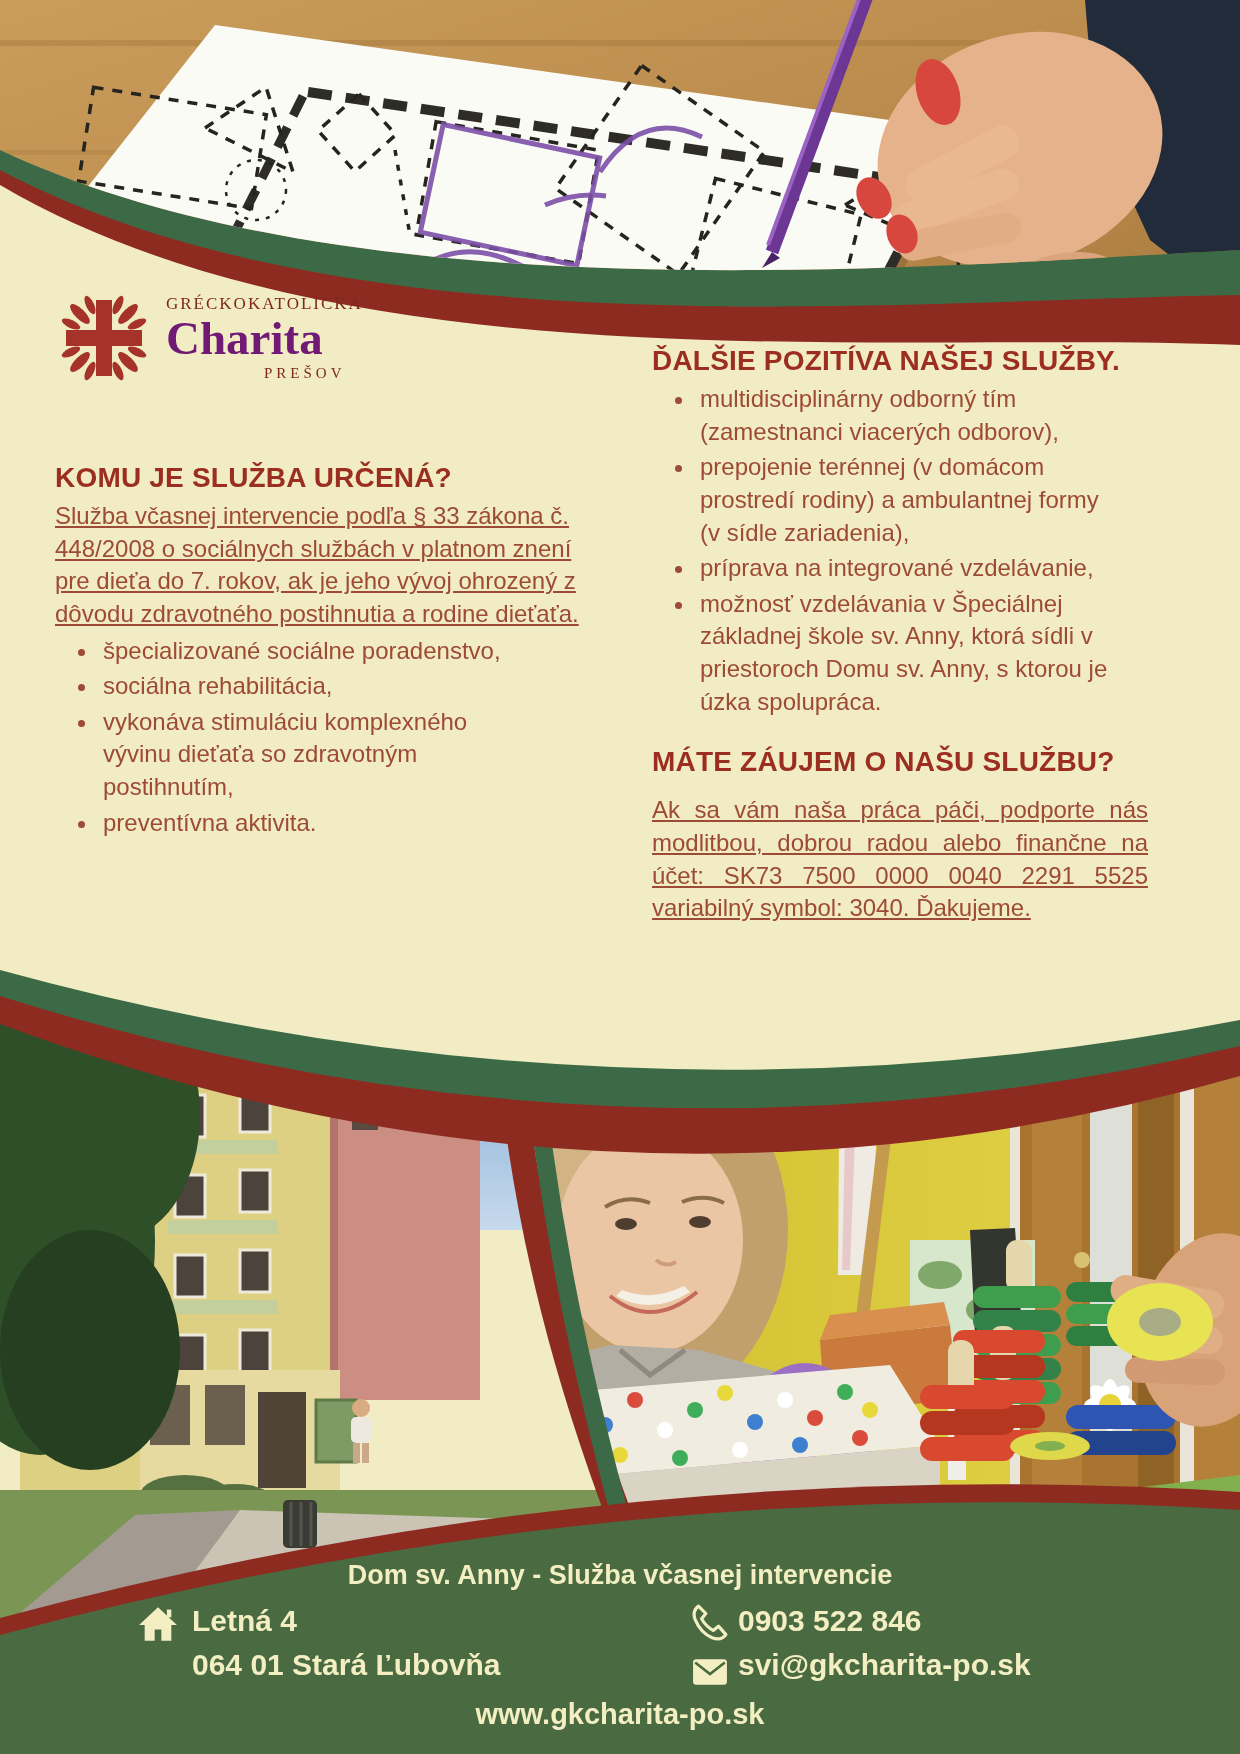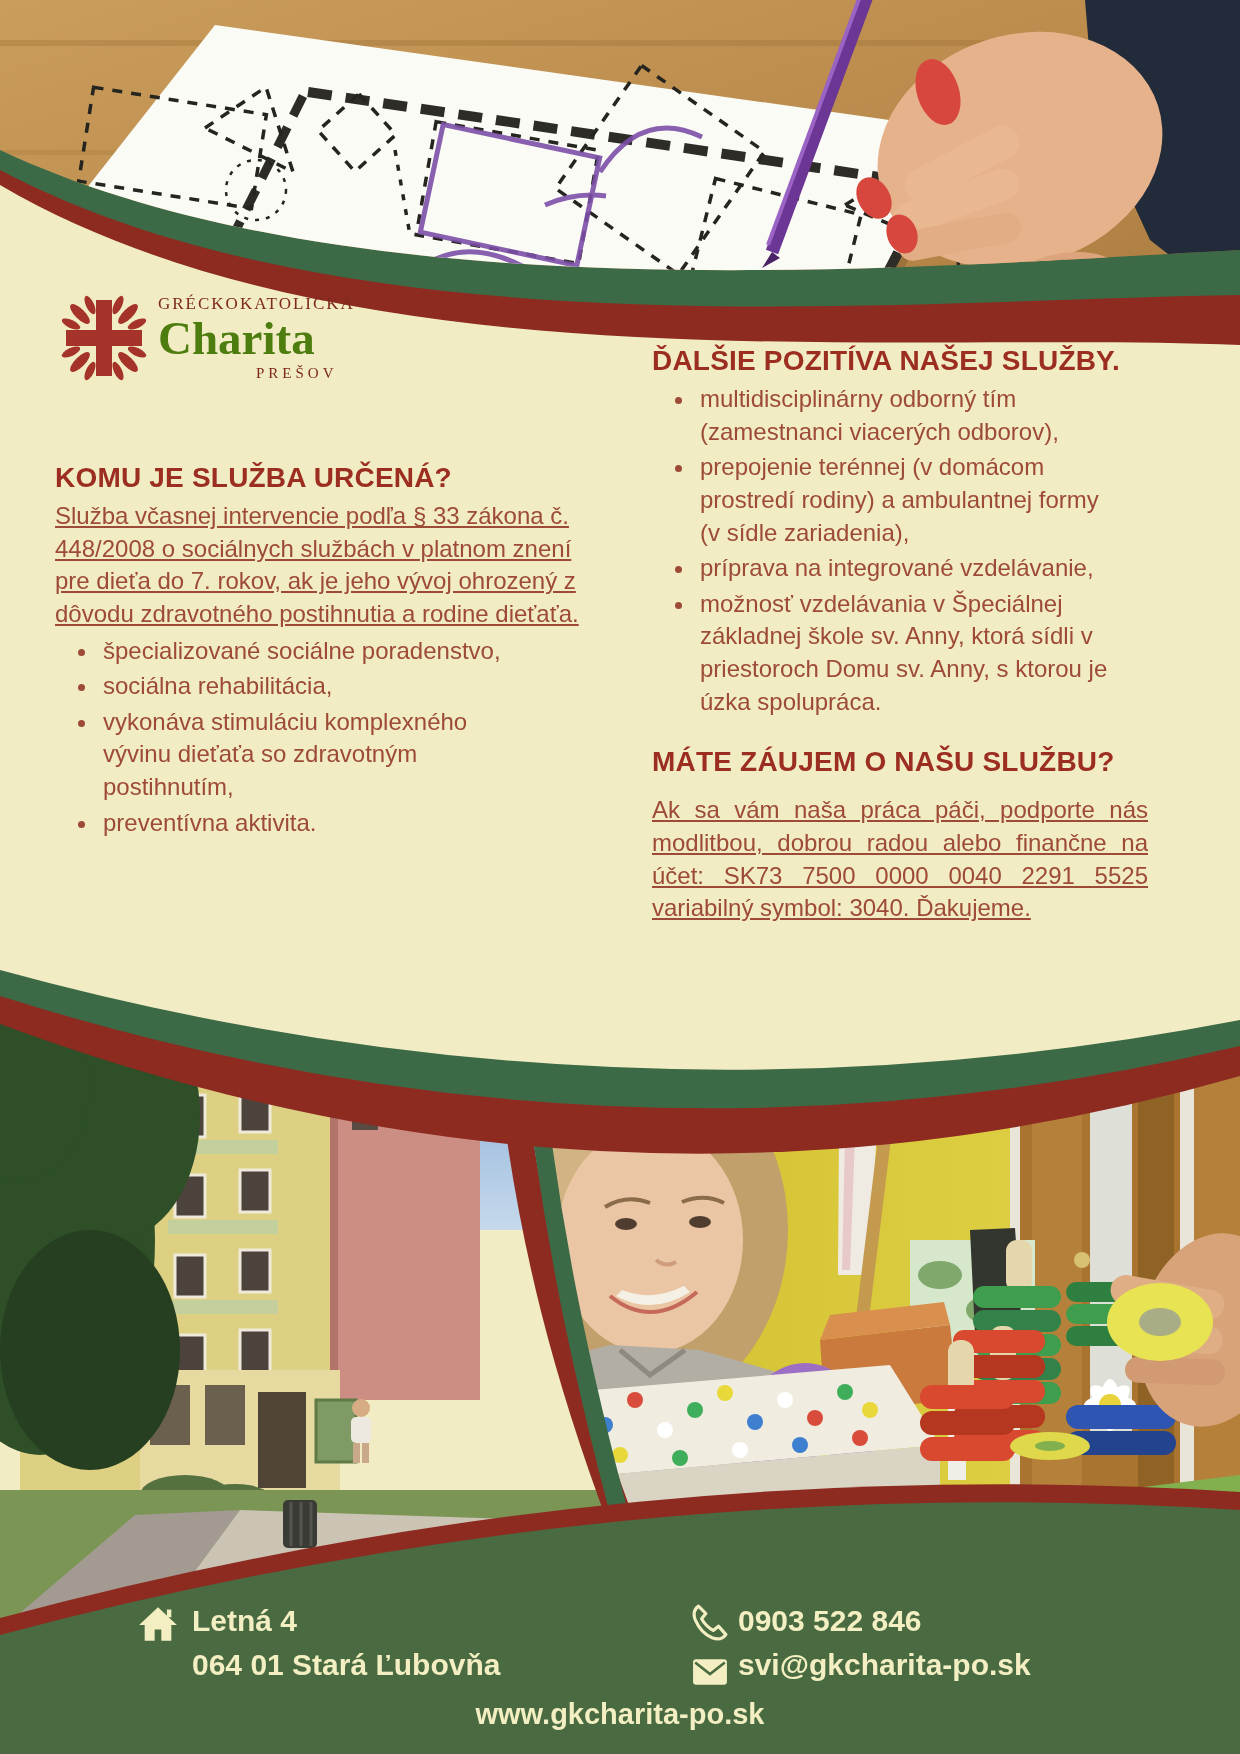--- a/index.html
+++ b/index.html
@@ -9,24 +9,24 @@
 
   
   .band-top-red{top:0;height:430px;background:#8e2b20;z-index:2;
     clip-path:path('M0,0 H1240 V345 C900,330 350,390 0,185 Z');}
   .band-top-green{top:0;height:400px;background:#3c6a46;z-index:3;
     clip-path:path('M0,0 H1240 V295 C900,300 350,355 0,170 Z');}
   .photo-top{top:0;height:380px;z-index:4;
     clip-path:path('M0,0 H1240 V250 C900,268 350,315 0,150 Z');}
 
   
-  .logo{position:absolute;left:58px;top:292px;display:flex;gap:8px;z-index:10;justify-content:space-between;}
+  .logo{position:absolute;left:58px;top:292px;display:flex;gap:16px;z-index:10;justify-content:space-between;}
   .logo-lines{display:flex;flex-direction:column;}
   .logo-top{font-family:"Liberation Serif","DejaVu Serif",serif;font-size:17px;letter-spacing:2px;color:#7e281e;margin-top:2px;}
-  .logo-main{font-family:"Liberation Serif","DejaVu Serif",serif;font-size:47px;font-weight:bold;color:#4d7c0f;line-height:1.0;margin-top:1px;}
+  .logo-main{font-family:"Liberation Serif","DejaVu Serif",serif;font-size:47px;font-weight:bold;color:#701a75;line-height:1.0;margin-top:1px;}
   .logo-bottom{font-family:"Liberation Serif","DejaVu Serif",serif;font-size:15px;letter-spacing:4px;color:#7e281e;margin-left:98px;margin-top:3px;}
 
   
   .col{position:absolute;z-index:12;color:#9d4a37;}
   .col-left{left:55px;top:462px;width:528px;}
   .col-right{left:652px;top:345px;width:496px;}
   .col h2{margin:0 0 6px 0;font-size:28px;font-weight:bold;color:#9b2d21;letter-spacing:0.2px;}
   .col .h2-2{margin-top:28px;}
   .col p{margin:0;font-size:24px;line-height:1.36;text-decoration:underline;}
   .col p.p2{margin-top:16px;}
@@ -479,20 +479,21 @@
       <path d="M522,-10 C535,255 585,480 672,770" stroke="#3c6a46" stroke-width="18" fill="none"></path>
     </svg>
   </div>
 
   <div class="layer bulge bulge-red"></div>
   <div class="layer bulge bulge-green"></div>
   <div class="layer bulge bulge-cream"></div>
 
   <div class="layer footer-redband"></div>
   <div class="layer footer">
+    <div class="f-title">Dom sv. Anny - Služba včasnej intervencie</div>
 
     <svg class="f-icon i-house" width="40" height="36" viewBox="0 0 36 32">
       <path d="M18,1 L35,17 L30,17 L30,31 L21,31 L21,21 L15,21 L15,31 L6,31 L6,17 L1,17 Z" fill="#f3efc2"></path>
       <rect x="26" y="3" width="4" height="7" fill="#f3efc2"></rect>
     </svg>
     <div class="f-item f-addr1">Letná 4</div>
     <div class="f-item f-addr2">064 01 Stará Ľubovňa</div>
 
     <svg class="f-icon i-phone" width="38" height="38" viewBox="0 0 36 36">
       <path d="M8,2 C4,5 3,10 5,15 C8,22 14,29 21,32 C26,34 31,33 34,29 L27,21 L22,25 C18,23 13,18 11,14 L15,9 Z" fill="none" stroke="#f3efc2" stroke-width="3" stroke-linejoin="round"></path>

